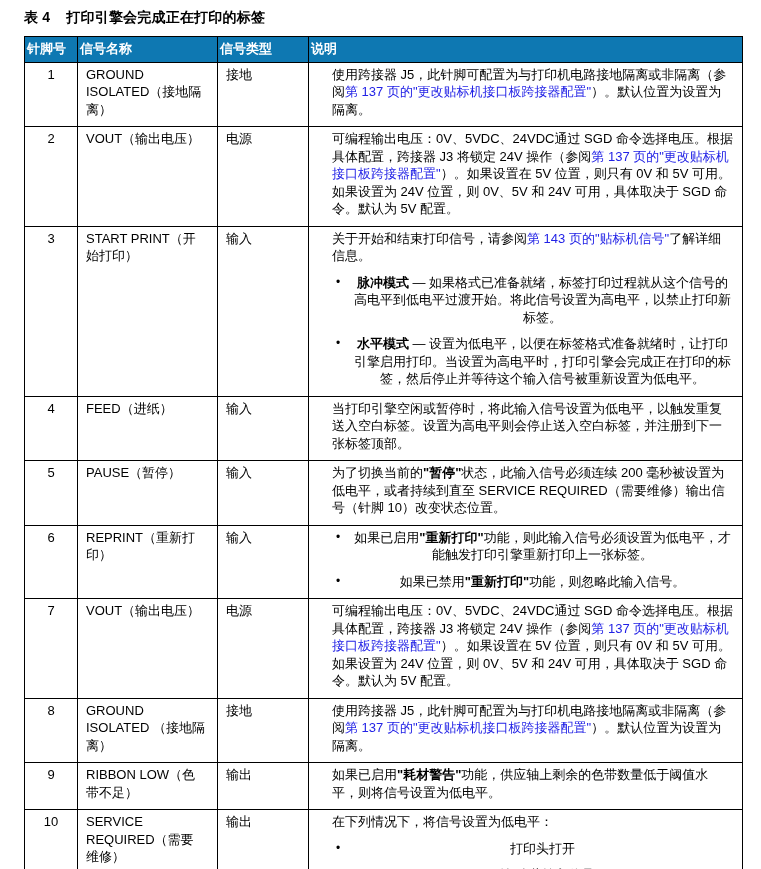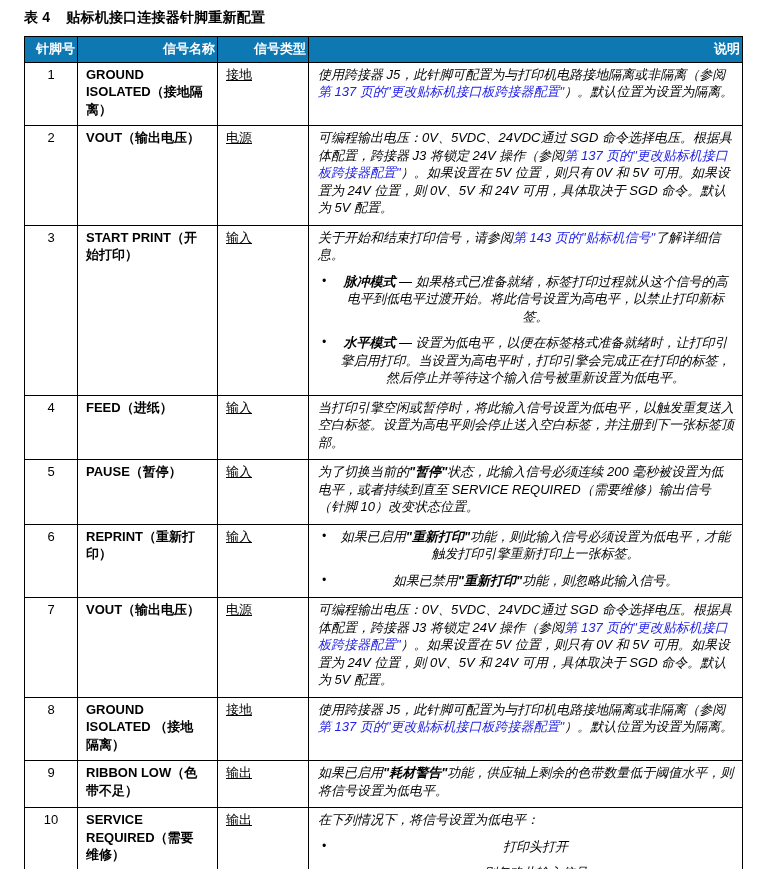--- a/index.html
+++ b/index.html
@@ -35,27 +35,27 @@
   table.pin-table td{
     border:1px solid var(--border);
     vertical-align:top;
     font-size:13px;
     line-height:17.5px;
   }
   table.pin-table thead th{
     background:var(--header_bg);
     color:var(--header_text);
     font-weight:bold;
-    text-align:right;
+    text-align:left;
     padding:3px 2px 4px 2px;
   }
   td.col-pin{text-align:center;padding:3px 2px 7px 2px;}
-  td.col-name{padding:3px 12px 7px 8px;font-weight:bold;}
-  td.col-type{padding:3px 6px 7px 8px;text-decoration:underline;}
-  td.col-desc{padding:3px 8px 8px 9px;font-style:italic;}
+  td.col-name{padding:3px 12px 7px 8px;}
+  td.col-type{padding:3px 6px 7px 8px;}
+  td.col-desc{padding:3px 8px 8px 23px;}
   td.col-desc > div + div{margin-top:9px;}
   .para{margin:0;}
   .bullet-item{
     position:relative;
     padding-left:18px;
     margin-left:1px;
     text-align:center;
   }
   .bullet-item::before{
     content:"\2022";
@@ -66,21 +66,21 @@
   }
   .seg{white-space:pre-wrap;}
   .seg.bold{font-weight:bold;}
   .seg.link{color:var(--link);cursor:pointer;}
 </style>
 </head>
 <body>
 
 <div class="page">
   <div class="table-title">
-    <span class="title-label">表 4</span><span class="title-text">贴标机接口连接器针脚重新配置</span>
+    <span class="title-label">表 4</span><span class="title-text">打印引擎会完成正在打印的标签</span>
   </div>
 
   <table class="pin-table">
     <colgroup>
       <col style="width:53px">
       <col style="width:140px">
       <col style="width:91px">
       <col style="width:434px">
     </colgroup>
     <thead>

